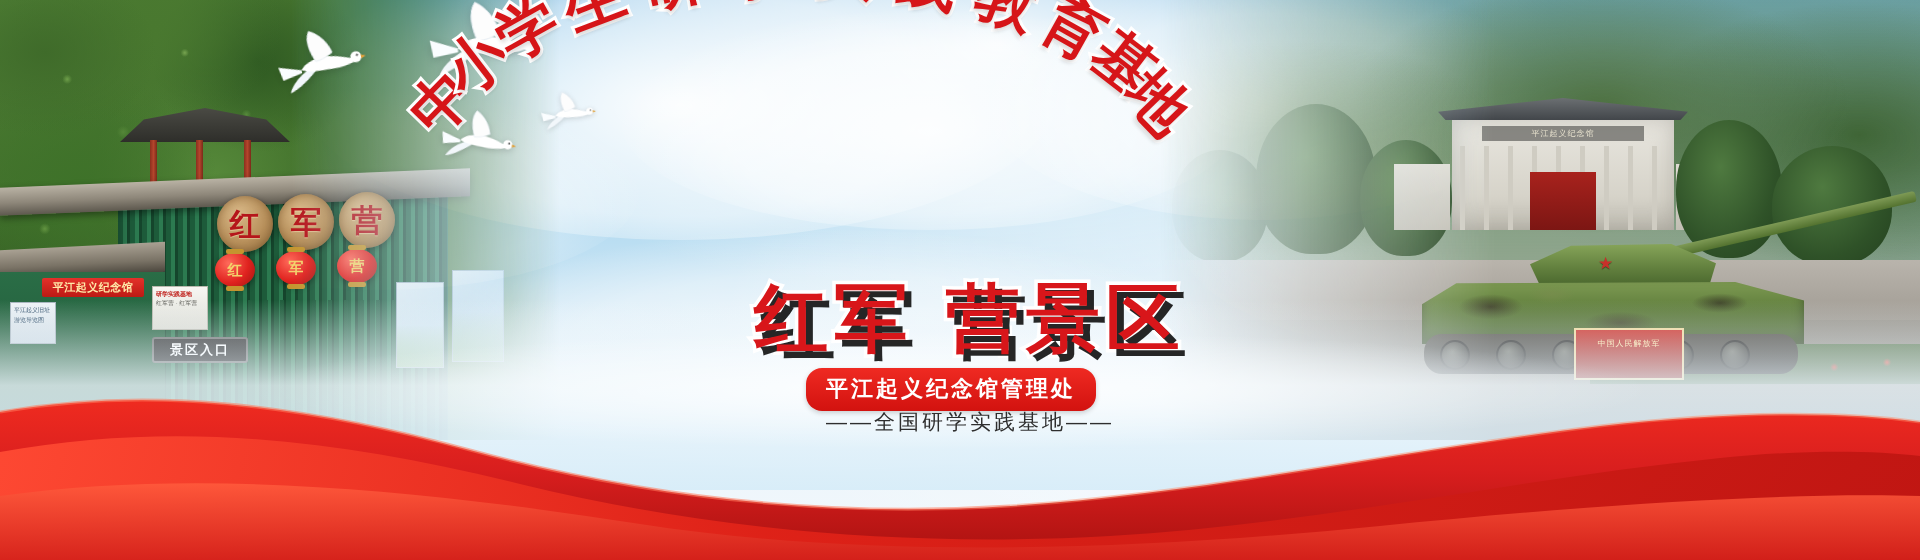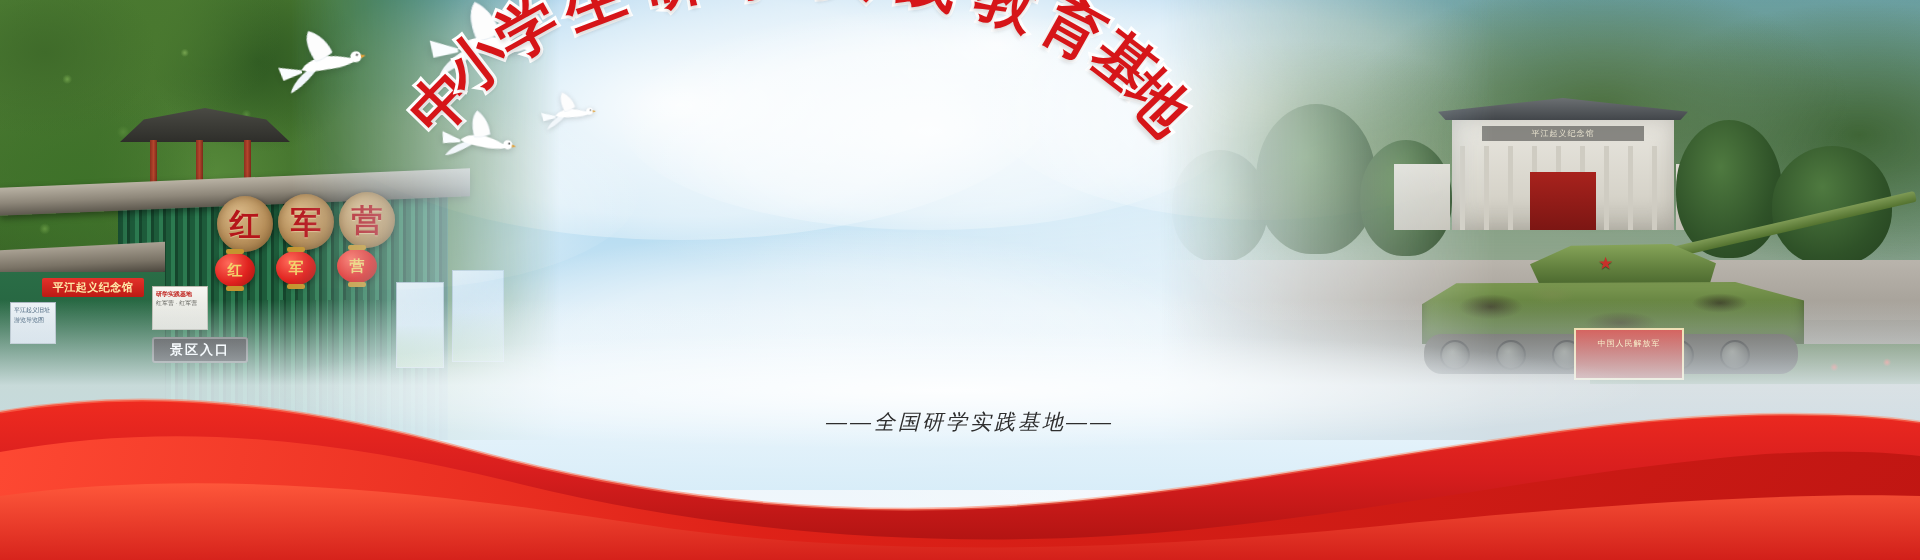--- a/index.html
+++ b/index.html
@@ -341,21 +341,20 @@
     background:linear-gradient(180deg,#ef2a22 0%,#d2120f 100%);
     color:#ffffff; font-size:22px; letter-spacing:3px; font-weight:bold;
     box-shadow:0 2px 5px rgba(0,0,0,.18);
     white-space:nowrap;
   }
 
   .subtitle {
     position:absolute; left:710px; top:408px; width:520px;
     text-align:center; color:#2e2e2e; font-size:21px; letter-spacing:3px;
     white-space:nowrap;
-    font-style:italic;
   }
 
   
   .ribbon { position:absolute; left:0; bottom:0; width:1920px; height:260px; }
   .ribbon svg { display:block; width:1920px; height:260px; }
 </style>
 </head>
 <body>
 
 <div class="banner">
@@ -506,21 +505,23 @@
       <div class="arc-char" style="transform: translate(-50%, -50%) translate(-128.3px, -170.8px) rotate(-12.5deg);">研</div>
       <div class="arc-char" style="transform: translate(-50%, -50%) translate(-43.6px, -180.7px) rotate(-4.2deg);">学</div>
       <div class="arc-char" style="transform: translate(-50%, -50%) translate(43.6px, -180.7px) rotate(4.2deg);">实</div>
       <div class="arc-char" style="transform: translate(-50%, -50%) translate(128.3px, -170.8px) rotate(12.5deg);">践</div>
       <div class="arc-char" style="transform: translate(-50%, -50%) translate(206.1px, -151.5px) rotate(20.9deg);">教</div>
       <div class="arc-char" style="transform: translate(-50%, -50%) translate(272.5px, -123.9px) rotate(29.2deg);">育</div>
       <div class="arc-char" style="transform: translate(-50%, -50%) translate(323.9px, -89.5px) rotate(37.5deg);">基</div>
       <div class="arc-char" style="transform: translate(-50%, -50%) translate(357.6px, -50.2px) rotate(45.9deg);">地</div>
     </div>
 
-
+  <div class="main-title">红军 营景区</div>
+
+  <div class="badge">平江起义纪念馆管理处</div>
 
   <div class="subtitle">——全国研学实践基地——</div>
 
   <div class="ribbon">
     <svg viewBox="0 0 1920 260" preserveAspectRatio="none" aria-hidden="true">
       <defs>
         <linearGradient id="rg1" x1="0" y1="0" x2="0" y2="1">
           <stop offset="0%" stop-color="#ef2b20"></stop>
           <stop offset="45%" stop-color="#d81e1e"></stop>
           <stop offset="100%" stop-color="#a8110f"></stop>

